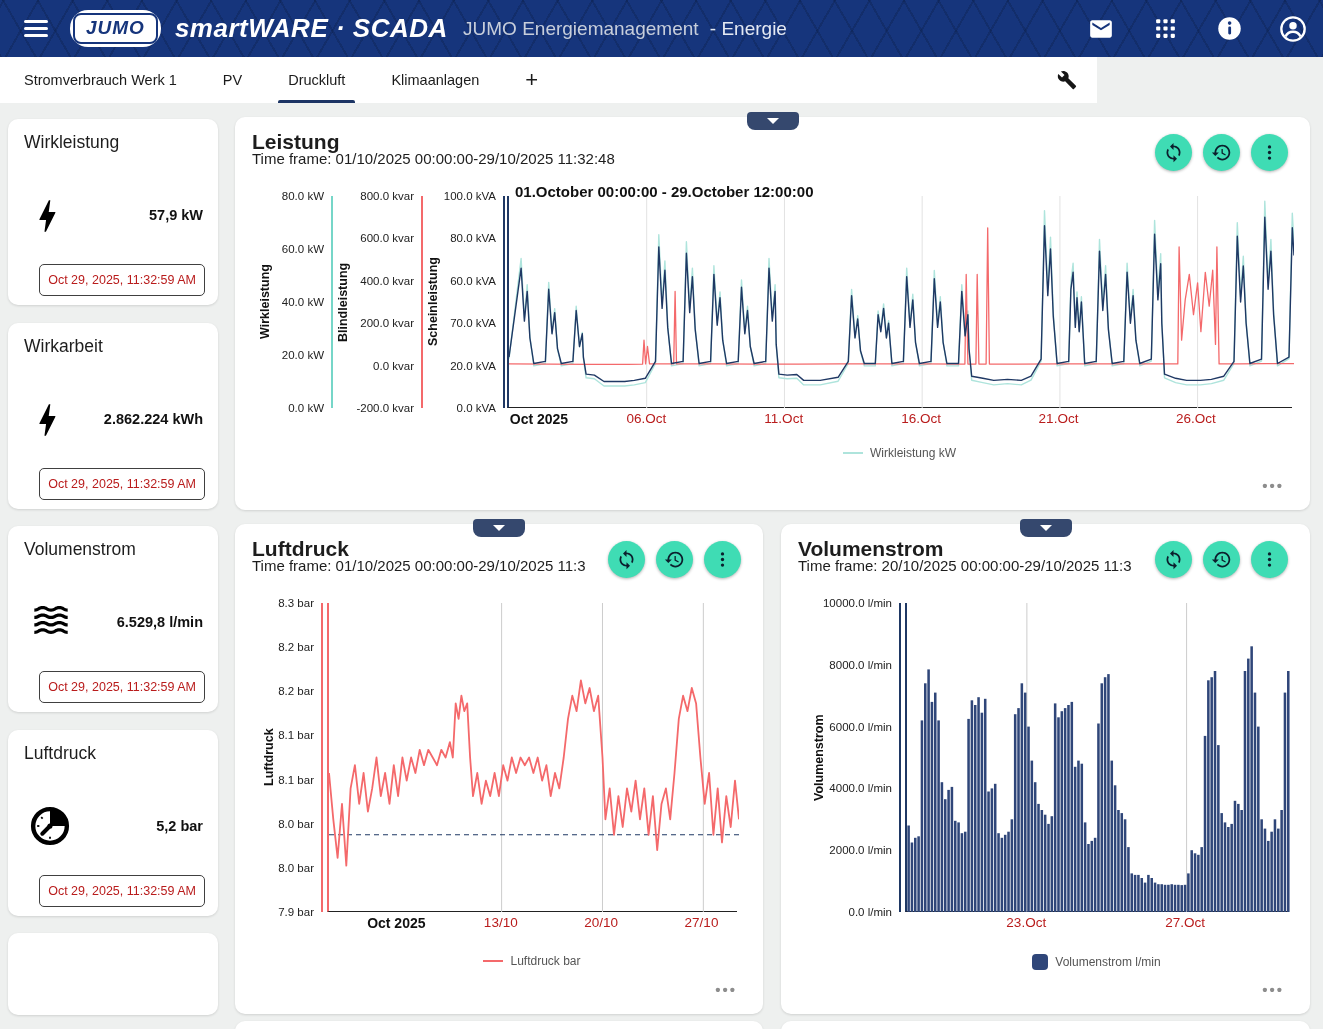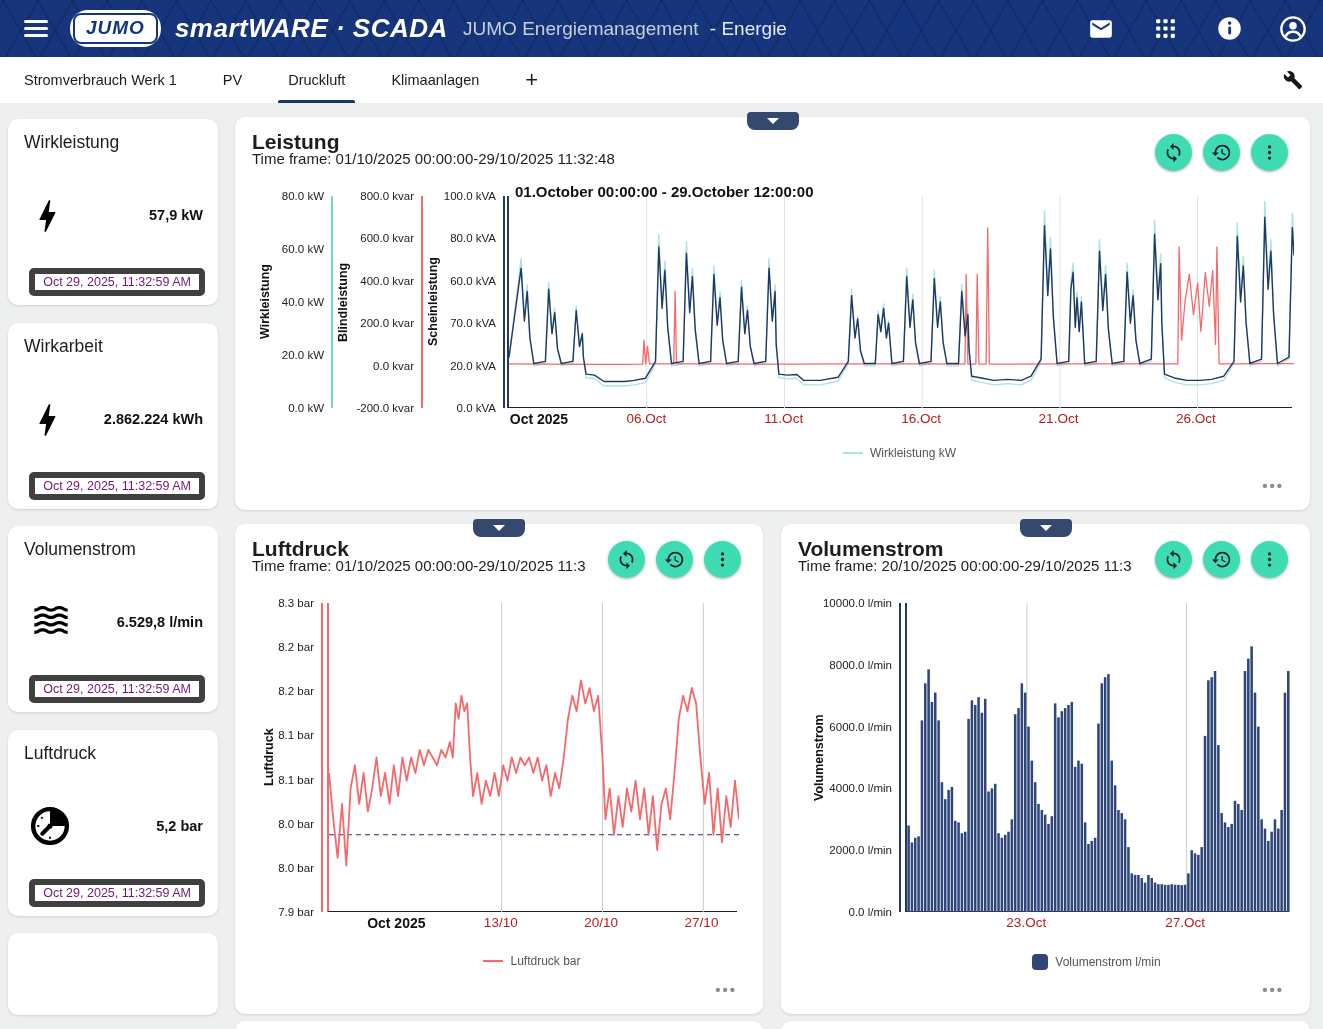--- a/index.html
+++ b/index.html
@@ -15,36 +15,36 @@
   .hamburger span { display:block; height:3px; background:#fff; border-radius:2px; }
   .logo { background:#fff; border-radius:18px; padding:3px; margin-left:22px; }
   .logo-inner { border:2.5px solid #16357c; border-radius:8px; padding:2px 11px 3px; font-style:italic; font-weight:bold; font-size:19px; color:#16357c; letter-spacing:1px; }
   .brand { color:#fff; font-style:italic; font-weight:600; font-size:26px; margin-left:14px; letter-spacing:.5px; }
   .h-title { position:absolute; left:625px; transform:translateX(-50%); font-size:19px; color:#c7cedb; white-space:nowrap; }
   .h-title .sub { color:#e4e9f3; margin-left:6px; }
   .h-icons { position:absolute; right:16px; display:flex; gap:36px; align-items:center; }
   .h-icons .hicon { width:28px; height:28px; display:flex; align-items:center; justify-content:center; cursor:pointer; }
 
   
-  .tabbar { position:absolute; left:0; top:57px; width:1323px; height:46px; background:#fff; display:flex; align-items:center; }
+  .tabbar { position:absolute; left:0; top:57px; width:1097px; height:46px; background:#fff; display:flex; align-items:center; }
   #tabs { display:flex; align-items:center; height:100%; padding-left:24px; }
   .tab { position:relative; height:100%; display:flex; align-items:center; font-size:14.5px; color:#1b1b1b; margin-right:46px; cursor:pointer; white-space:nowrap; }
   .tab.active::after { content:''; position:absolute; left:-10px; right:-10px; bottom:0; height:3px; background:#1c3464; border-radius:2px 2px 0 0; }
   .tab.plus { font-size:22px; font-weight:400; margin-right:0; }
   .wrench { margin-left:auto; margin-right:20px; cursor:pointer; display:flex; }
 
   
   .card { position:absolute; background:#fff; border-radius:10px; box-shadow:0 1px 2.5px rgba(0,0,0,.13); }
 
   
   .scard { left:8px; width:210px; height:186px; }
   .scard h3 { position:absolute; left:16px; top:13px; font-size:17.5px; font-weight:400; color:#1d1d1d; }
   .scard .sicon { position:absolute; left:20px; top:74px; }
   .scard .sval { position:absolute; right:15px; top:88px; font-size:14.5px; font-weight:bold; color:#111; }
-  .scard .stime { position:absolute; right:13px; bottom:9px; font-size:12.5px; color:#701a75; border:6px solid #404040; border-radius:5px; padding:1px 8px; background:#fff; }
+  .scard .stime { position:absolute; right:13px; bottom:9px; font-size:12.5px; color:#b91c1c; border:1px solid #404040; border-radius:5px; padding:8px 8px; background:#fff; }
 
   
   .chev-tab { position:absolute; top:-5px; left:50%; transform:translateX(-50%); width:52px; height:18px; background:#35486e; border-radius:4px 4px 8px 8px; display:flex; align-items:center; justify-content:center; cursor:pointer; }
   .chev-tab i { width:0; height:0; border-left:6px solid transparent; border-right:6px solid transparent; border-top:6px solid #fff; display:block; }
   .ctitle { position:absolute; left:17px; top:13px; font-size:21px; font-weight:600; color:#1d1d1d; }
   .ctime { position:absolute; left:17px; top:33px; font-size:15px; color:#1d1d1d; white-space:nowrap; }
   .cbtns { position:absolute; top:17px; right:22px; display:flex; gap:11px; z-index:5; }
   .cbtn { width:37px; height:37px; border-radius:50%; background:#3fdcb4; border:none; display:flex; align-items:center; justify-content:center; box-shadow:0 1px 3px rgba(0,0,0,.3); cursor:pointer; }
   .dots { position:absolute; right:26px; bottom:16px; color:#8d8d8d; font-size:15px; letter-spacing:2px; cursor:pointer; font-weight:bold; }
 

